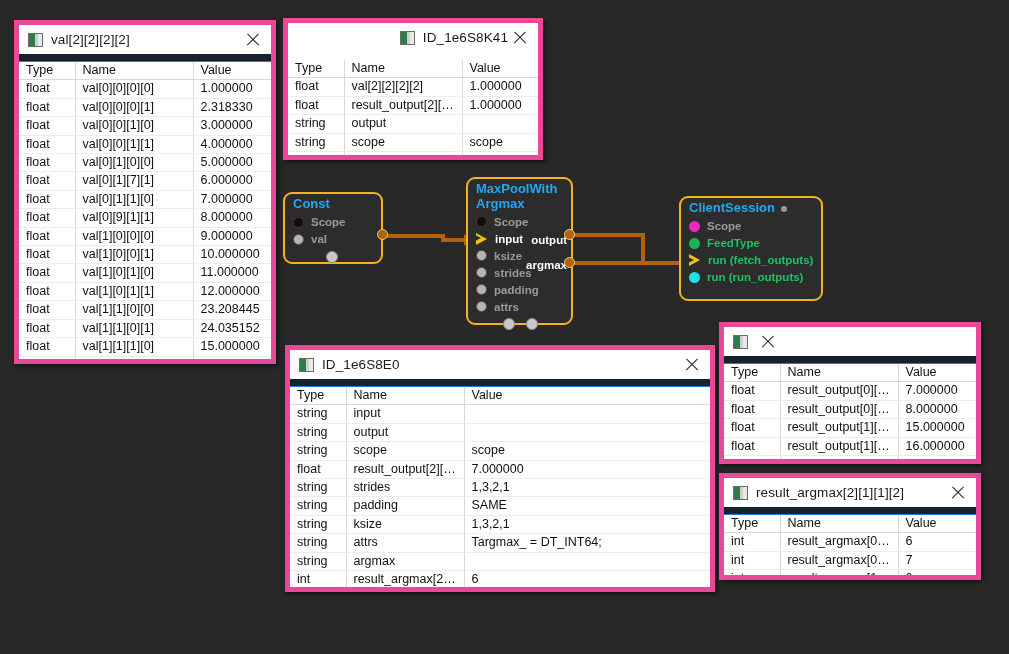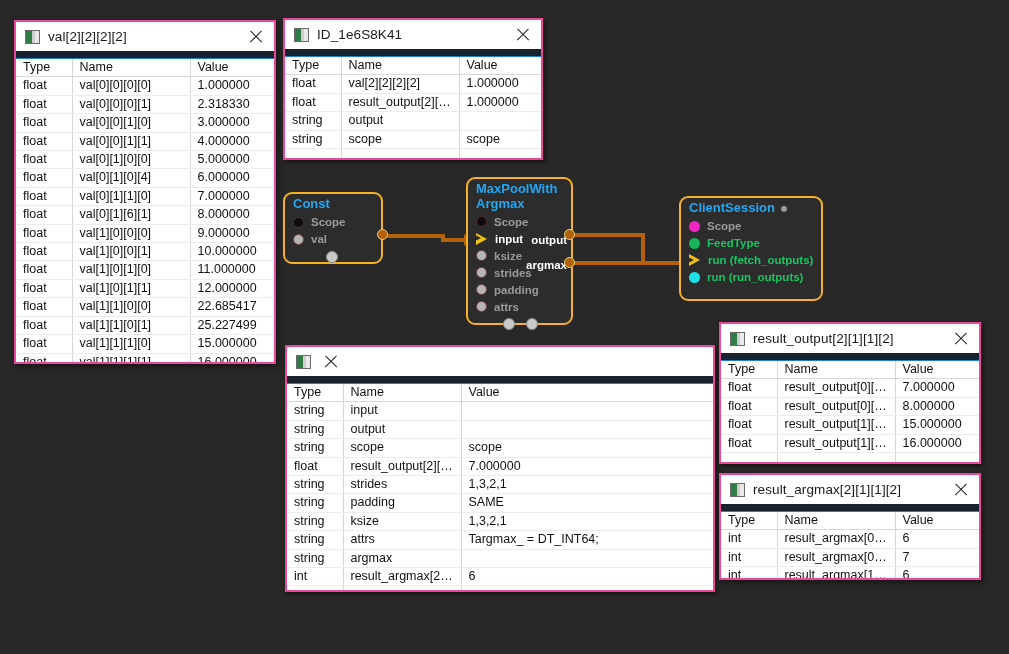--- a/index.html
+++ b/index.html
@@ -6,21 +6,21 @@
   body{
     width:1009px;height:654px;
     background:#282828;
     font-family:"Liberation Sans", sans-serif;
     overflow:hidden;position:relative;
   }
   
   .panel{
     position:absolute;
     background:#ffffff;
-    border:2px solid #ec4899;
+    border:5px solid #ec4899;
     box-sizing:border-box;
     box-shadow:2px 2px 5px rgba(0,0,0,.55);
     display:flex;flex-direction:column;
     overflow:hidden;
   }
   .titlebar{
     height:29px;min-height:29px;
     background:#ffffff;
     display:flex;align-items:center;
     padding:0 6px 0 9px;
@@ -277,31 +277,31 @@
             <td>val[0][0][1][1]</td>
             <td class="c-val">4.000000</td>
           </tr>
           <tr>
             <td>float</td>
             <td>val[0][1][0][0]</td>
             <td class="c-val">5.000000</td>
           </tr>
           <tr>
             <td>float</td>
-            <td>val[0][1][0][4]</td>
+            <td>val[0][1][7][1]</td>
             <td class="c-val">6.000000</td>
           </tr>
           <tr>
             <td>float</td>
             <td>val[0][1][1][0]</td>
             <td class="c-val">7.000000</td>
           </tr>
           <tr>
             <td>float</td>
-            <td>val[0][1][6][1]</td>
+            <td>val[0][9][1][1]</td>
             <td class="c-val">8.000000</td>
           </tr>
           <tr>
             <td>float</td>
             <td>val[1][0][0][0]</td>
             <td class="c-val">9.000000</td>
           </tr>
           <tr>
             <td>float</td>
             <td>val[1][0][0][1]</td>
@@ -313,43 +313,43 @@
             <td class="c-val">11.000000</td>
           </tr>
           <tr>
             <td>float</td>
             <td>val[1][0][1][1]</td>
             <td class="c-val">12.000000</td>
           </tr>
           <tr>
             <td>float</td>
             <td>val[1][1][0][0]</td>
-            <td class="c-val">22.685417</td>
+            <td class="c-val">23.208445</td>
           </tr>
           <tr>
             <td>float</td>
             <td>val[1][1][0][1]</td>
-            <td class="c-val">25.227499</td>
+            <td class="c-val">24.035152</td>
           </tr>
           <tr>
             <td>float</td>
             <td>val[1][1][1][0]</td>
             <td class="c-val">15.000000</td>
           </tr>
           <tr>
             <td>float</td>
             <td>val[1][1][1][1]</td>
             <td class="c-val">16.000000</td>
           </tr>
         </tbody>
     </table>
   </div>
 </div>
 
-<div class="panel" style="left:283px;top:18px;width:260px;height:142px;">
+<div class="panel" style="left:283px;top:18px;width:260px;height:142px;align-items:flex-end;">
   <div class="titlebar">
     <span class="tb-icon"></span>
     <span class="tb-title">ID_1e6S8K41</span>
     <span class="tb-close"></span>
   </div>
   <div class="tb-sep"></div>
   <div class="grid">
     <table class="vt">
       <colgroup>
           <col style="width:56px">
@@ -390,20 +390,21 @@
             <td></td>
           </tr>
         </tbody>
     </table>
   </div>
 </div>
 
 <div class="panel" style="left:285px;top:345px;width:430px;height:247px;">
   <div class="titlebar">
     <span class="tb-icon"></span>
+    <span class="tb-title">ID_1e6S8E0</span>
     <span class="tb-close"></span>
   </div>
   <div class="tb-sep"></div>
   <div class="grid">
     <table class="vt">
       <colgroup>
           <col style="width:56px">
           <col style="width:118px">
           <col>
         </colgroup>
@@ -471,21 +472,20 @@
             <td></td>
           </tr>
         </tbody>
     </table>
   </div>
 </div>
 
 <div class="panel" style="left:719px;top:322px;width:262px;height:142px;">
   <div class="titlebar">
     <span class="tb-icon"></span>
-    <span class="tb-title">result_output[2][1][1][2]</span>
     <span class="tb-close"></span>
   </div>
   <div class="tb-sep"></div>
   <div class="grid">
     <table class="vt">
       <colgroup>
           <col style="width:56px">
           <col style="width:118px">
           <col>
         </colgroup>

